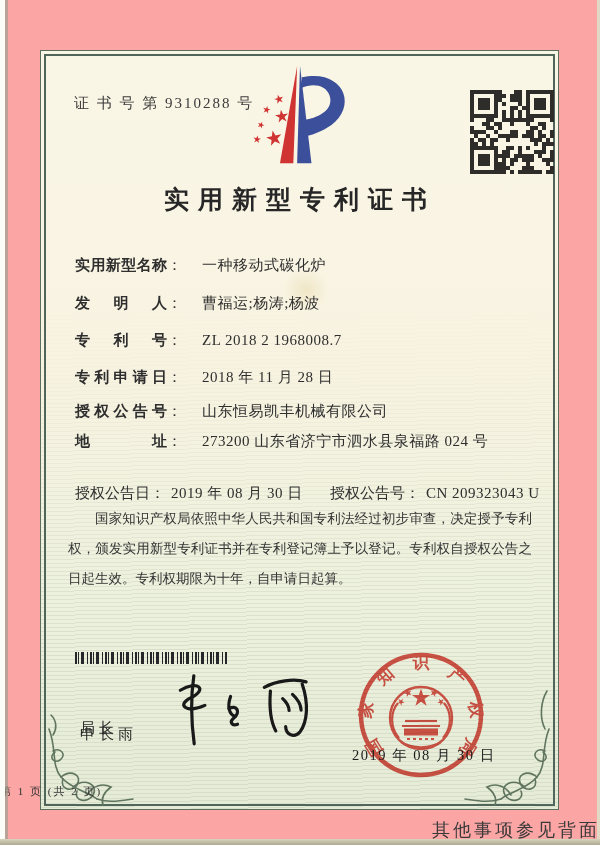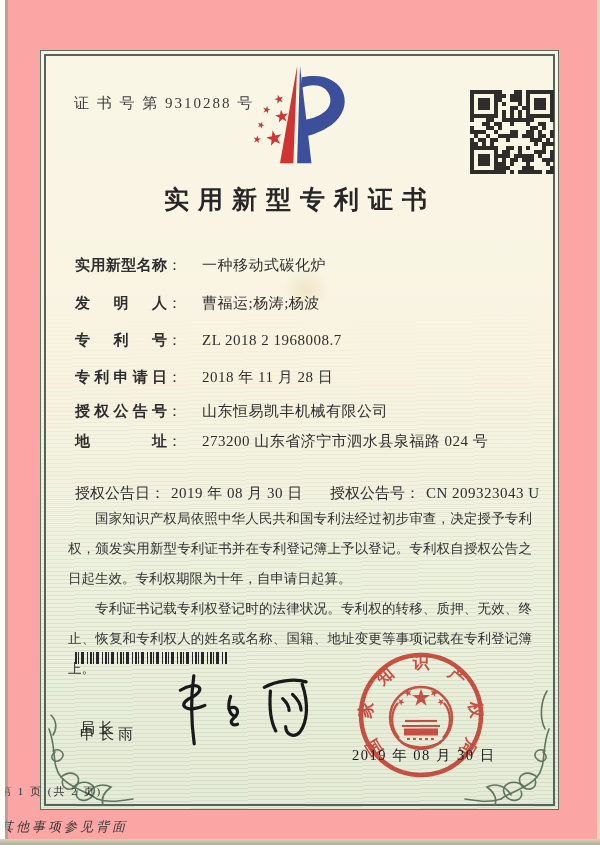--- a/index.html
+++ b/index.html
@@ -41,22 +41,22 @@
         transparent 4px 6px,#26262a 6px 9px,transparent 9px 12px,#26262a 12px 13px,transparent 13px 15px);}
   .director-title{position:absolute;left:80px;top:719px;font-family:"Liberation Sans","DejaVu Sans",sans-serif;
         font-size:15px;letter-spacing:4px;color:#2b2b2b;}
   .director-name{position:absolute;left:80px;top:725px;font-family:"Liberation Sans","DejaVu Sans",sans-serif;
         font-size:15px;letter-spacing:4px;color:#2b2b2b;}
   .signature{position:absolute;left:165px;top:666px;width:160px;height:85px;transform:rotate(-2deg);}
   .seal{position:absolute;left:352px;top:646px;width:138px;height:138;mix-blend-mode:multiply;opacity:.9;}
   .seal-date{position:absolute;left:352px;top:746px;font-size:14.5px;letter-spacing:1.5px;color:#1d1d1d;}
   .footer-page{position:absolute;left:0;top:784px;width:100%;text-align:left;font-size:11px;
         letter-spacing:2px;color:#333;}
-  .back-note{position:absolute;left:0;top:818px;width:100%;text-align:left;font-size:13px;
-        letter-spacing:3px;color:#3a3a3a;font-style:italic;}
+  .back-note{position:absolute;left:0;top:818px;width:100%;text-align:right;font-size:18px;
+        letter-spacing:3px;color:#3a3a3a;}
   .corner{position:absolute;width:92px;height:122px;pointer-events:none;}
   .corner-bl{left:43px;top:685px;}
   .corner-br{left:463px;top:685px;transform:scaleX(-1);}
 </style>
 </head>
 <body>
 
 <div class="page">
 
   <div class="frame">
@@ -136,21 +136,20 @@
 
   <div class="grant" style="left:75px;top:476px">
     <span>授权公告日</span><span>：</span><span class="val">2019 年 08 月 30 日</span>
   </div>
   <div class="grant" style="left:330px;top:476px">
     <span>授权公告号</span><span>：</span><span class="val">CN 209323043 U</span>
   </div>
 
   <div class="paras">
     <p>国家知识产权局依照中华人民共和国专利法经过初步审查，决定授予专利权，颁发实用新型专利证书并在专利登记簿上予以登记。专利权自授权公告之日起生效。专利权期限为十年，自申请日起算。</p>
-    <p>专利证书记载专利权登记时的法律状况。专利权的转移、质押、无效、终止、恢复和专利权人的姓名或名称、国籍、地址变更等事项记载在专利登记簿上。</p>
   </div>
 
   <div class="barcode"></div>
 
   <div class="director-title">局长</div>
   <div class="director-name">申长雨</div>
 
   <svg class="signature" viewBox="0 0 160 85">
     <g fill="none" stroke="#191919" stroke-width="3.2" stroke-linecap="round">
       <path d="M30 8 C26 30 26 56 28 76"></path>

